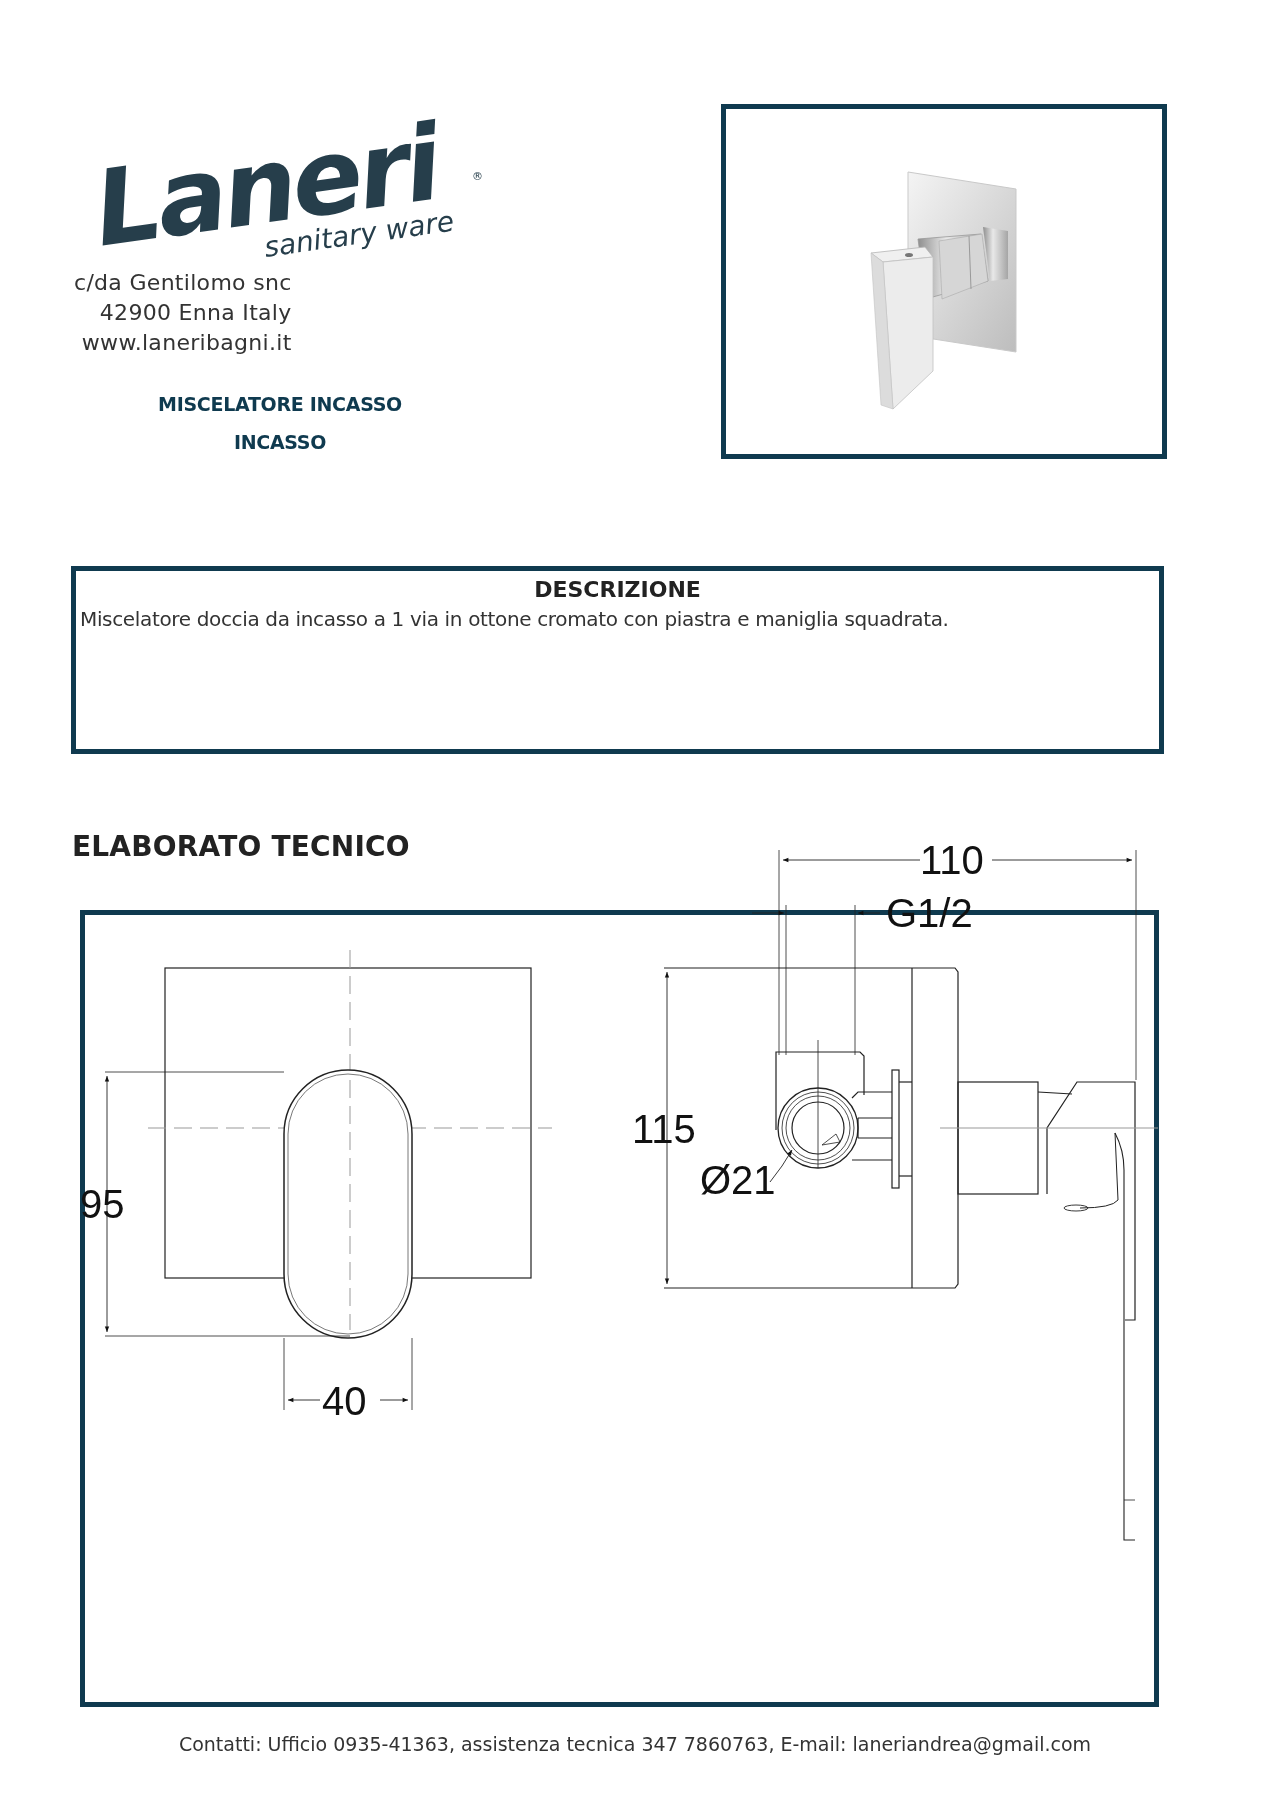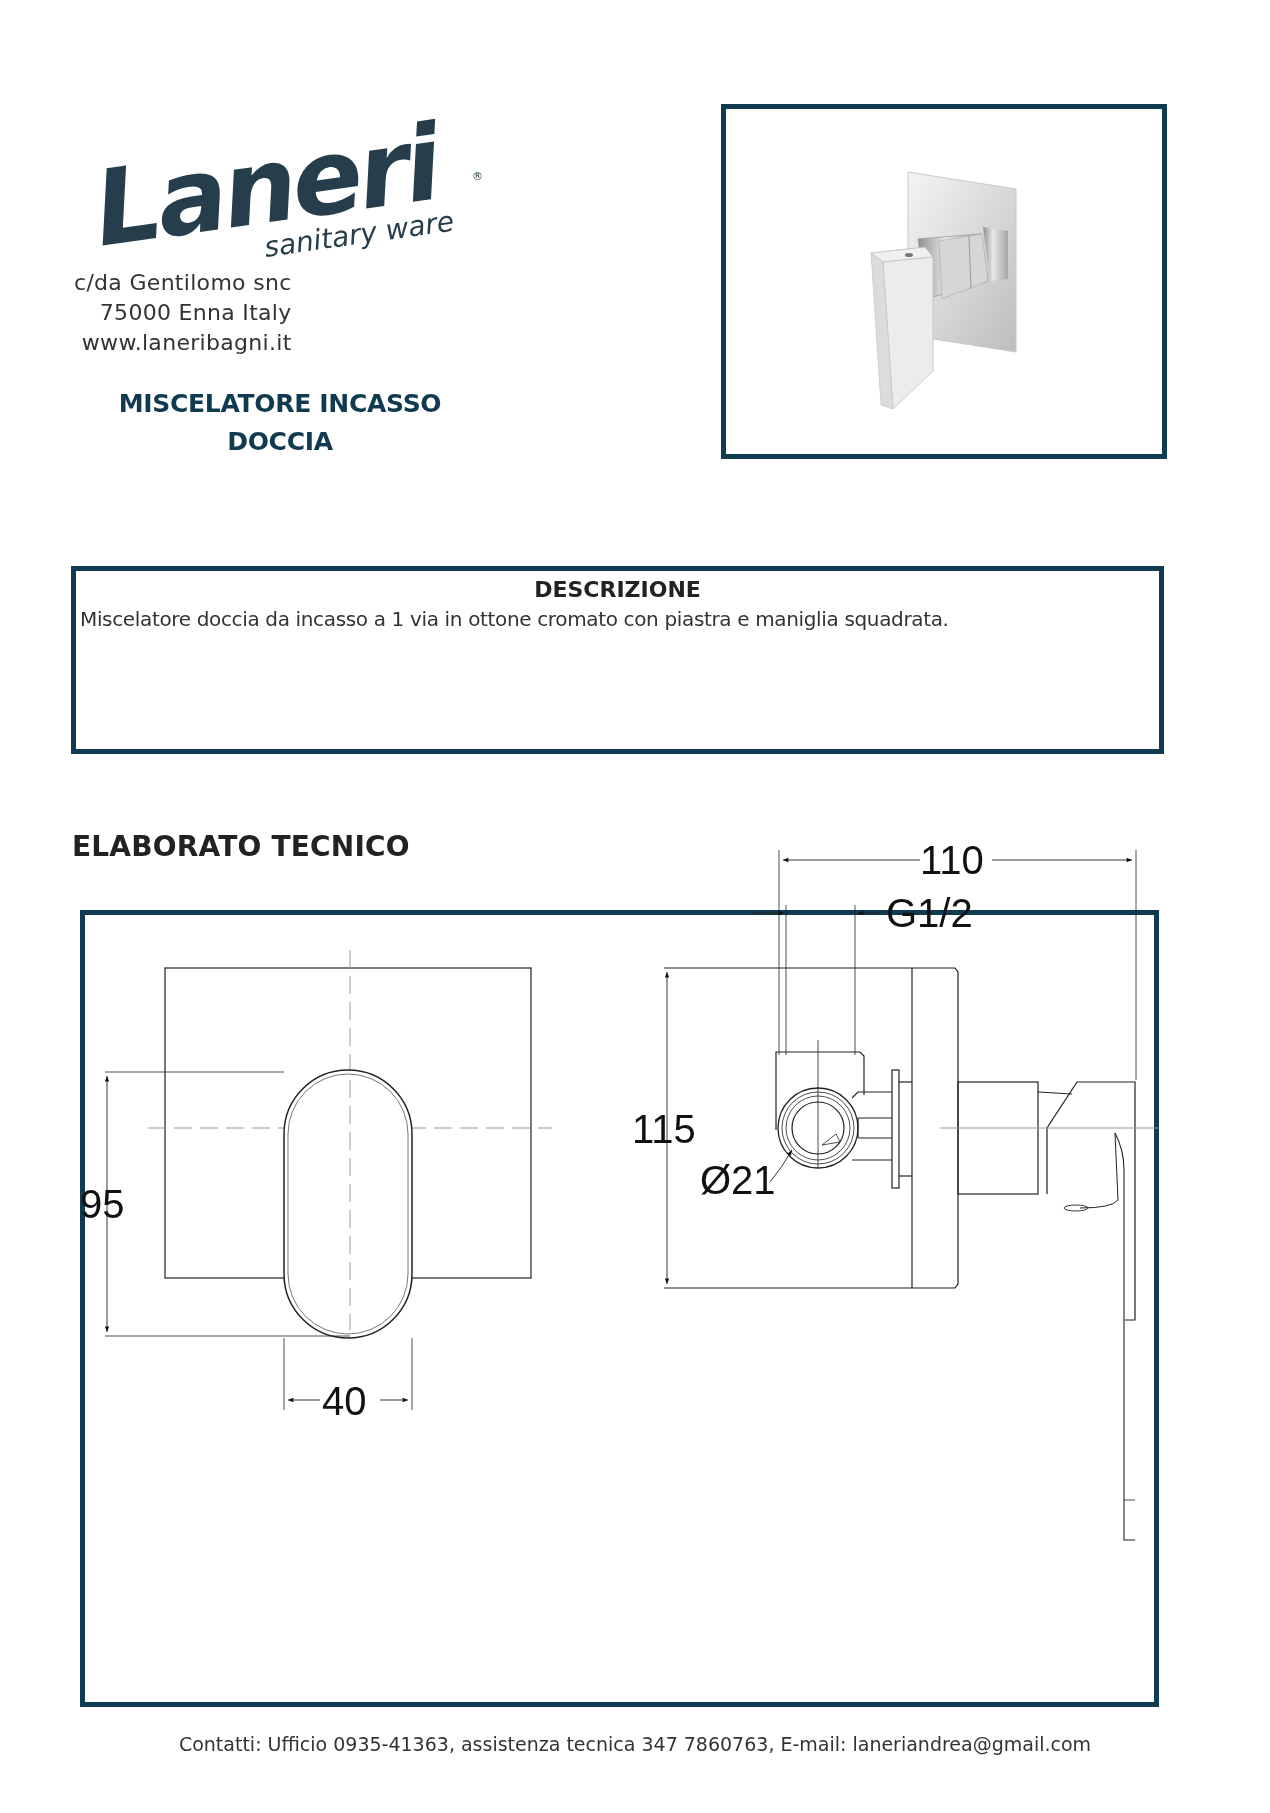--- a/index.html
+++ b/index.html
@@ -4,21 +4,21 @@
   <style>
     html, body { margin: 0; padding: 0; background: #ffffff; }
     body { width: 1270px; height: 1813px; position: relative; overflow: hidden;
            font-family: "DejaVu Sans", sans-serif; color: #222; }
     .abs { position: absolute; }
     .logo-word { position: absolute; left: 86px; top: 100px; width: 420px; height: 170px; }
     .address { left: 74px; top: 268px; font-size: 22px; line-height: 30px; color: #333;
                font-family: "DejaVu Sans", sans-serif; letter-spacing: 0.3px; }
     .address div { white-space: nowrap; text-align: right; }
     .product-title { left: 70px; top: 385px; width: 420px; text-align: center;
-                     font-weight: bold; font-size: 25px; line-height: 38px; color: #0f3a4f;
+                     font-weight: bold; font-size: 19px; line-height: 38px; color: #0f3a4f;
                      letter-spacing: -0.3px; }
     .frame { border: 5px solid #0f3a4f; box-sizing: border-box; background: #fff; }
     .image-box { left: 721px; top: 104px; width: 446px; height: 355px; }
     .desc-box { left: 71px; top: 566px; width: 1093px; height: 188px; padding-left: 22px; }
     .desc-title { position: absolute; left: 0; right: 0; top: 6px; text-align: center;
                   font-weight: bold; font-size: 22px; color: #222; }
     .desc-text { position: absolute; left: 4px; right: 0; top: 36px; font-size: 20px;
                  color: #333; white-space: nowrap; letter-spacing: -0.35px; }
     .section-title { left: 72px; top: 830px; font-weight: bold; font-size: 28px; color: #222; letter-spacing: 0.2px; }
     .drawing-box { left: 80px; top: 910px; width: 1079px; height: 797px; }
@@ -33,27 +33,27 @@
     <g transform="rotate(-8 210 85)">
       <text x="8" y="118" font-size="104" font-weight="bold" font-style="italic" style="font-family:'DejaVu Sans',sans-serif; fill:#263e4b; letter-spacing:-4px;">Laneri</text>
       <text x="170" y="152" font-size="28" font-style="italic" style="font-family:'DejaVu Sans',sans-serif; fill:#263e4b;">sanitary ware</text>
     </g>
     <text x="386" y="80" font-size="11" style="font-family:'DejaVu Sans',sans-serif; fill:#263e4b;">®</text>
   </svg>
 </div>
 
 <div class="abs address">
   <div>c/da Gentilomo snc</div>
-  <div>75000 Enna Italy</div>
+  <div>42900 Enna Italy</div>
   <div>www.laneribagni.it</div>
 </div>
 
 <div class="abs product-title">
   <div>MISCELATORE INCASSO</div>
-  <div>DOCCIA</div>
+  <div>INCASSO</div>
 </div>
 
 <div class="abs frame image-box">
   <svg width="436" height="345" viewBox="0 0 436 345">
     <defs>
       <linearGradient id="chrome" x1="0" y1="0" x2="1" y2="1">
         <stop offset="0" stop-color="#f4f4f4"></stop>
         <stop offset="0.5" stop-color="#d9d9d9"></stop>
         <stop offset="1" stop-color="#bdbdbd"></stop>
       </linearGradient>

